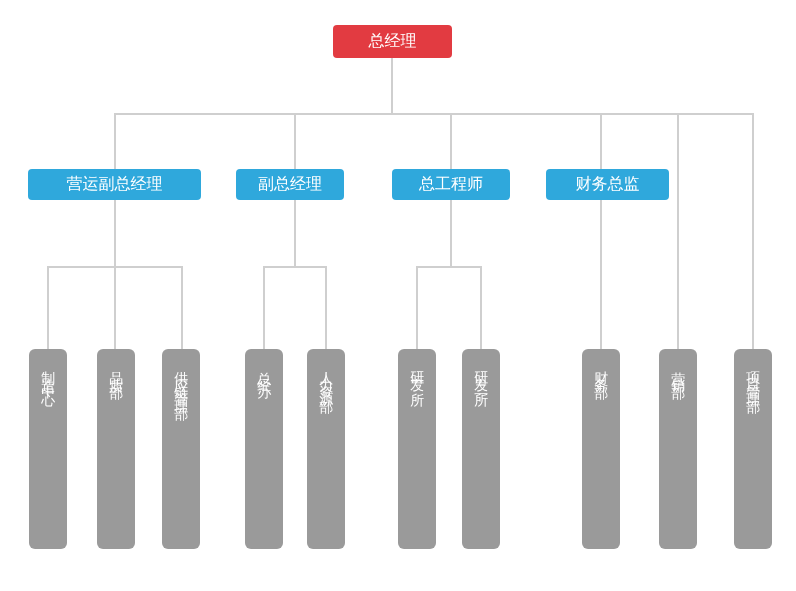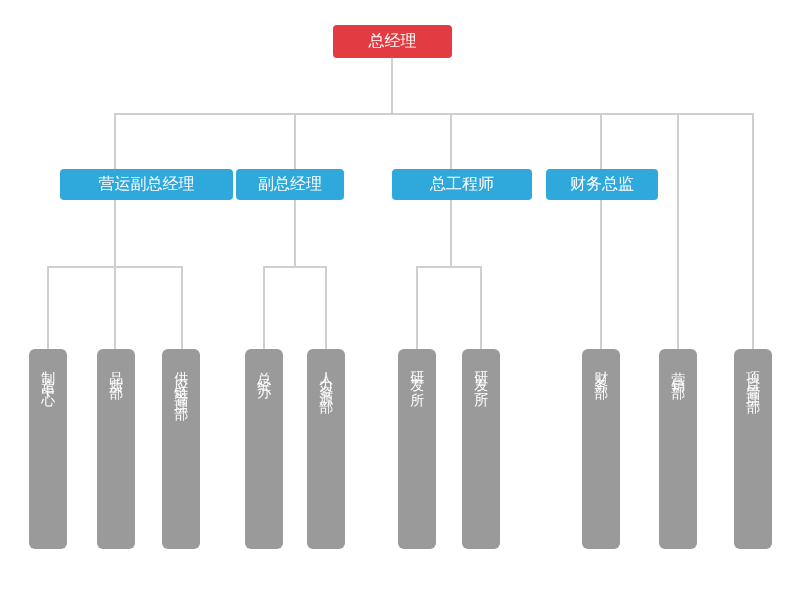--- a/index.html
+++ b/index.html
@@ -33,24 +33,24 @@
     background: #e23b41;
     border-radius: 4px;
     font-size: 16px;
   }
   .l2 {
     top: 169px; height: 31px;
     background: #2fa8dc;
     border-radius: 4px;
     font-size: 16px;
   }
-  .l2a { left: 28px;  width: 173px; margin-left: 32px; }
+  .l2a { left: 28px;  width: 173px; }
   .l2b { left: 236px; width: 108px; }
-  .l2c { left: 392px; width: 140px; }
-  .l2d { left: 546px; width: 112px; }
+  .l2c { left: 392px; width: 118px; }
+  .l2d { left: 546px; width: 123px; }
   .l3 {
     top: 349px; width: 38px; height: 200px;
     background: #9a9a9a;
     border-radius: 6px;
     align-items: flex-start;
   }
   .l3 .vtext {
     writing-mode: vertical-lr;
     text-orientation: upright;
     font-size: 14px;

